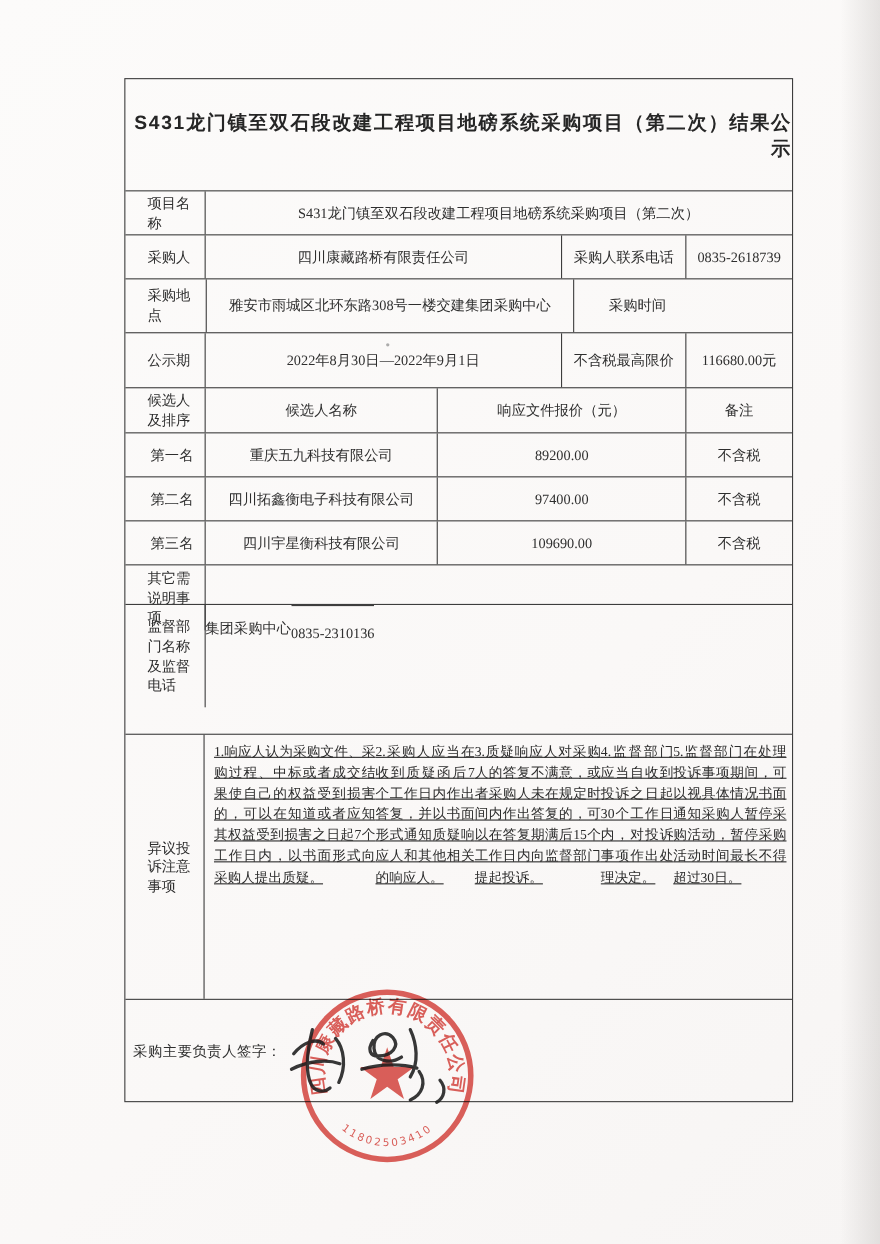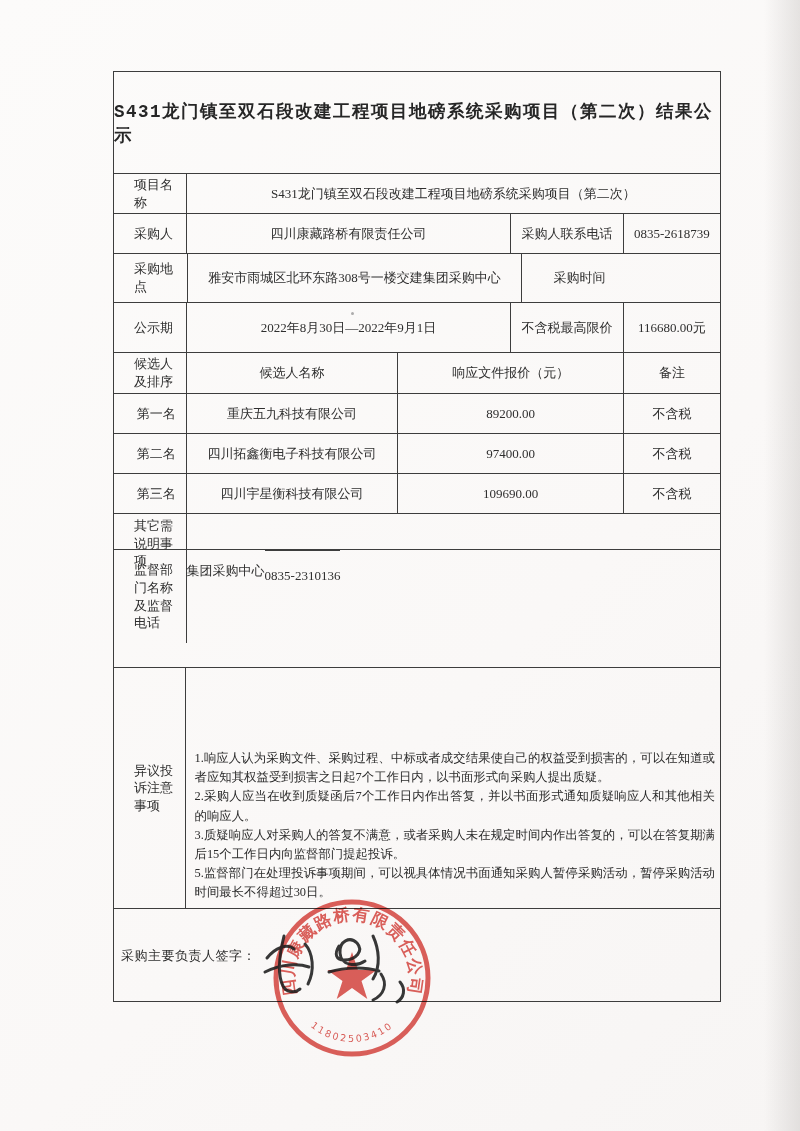--- a/index.html
+++ b/index.html
@@ -18,34 +18,34 @@
     position:absolute;left:113px;top:71px;width:608px;height:931px;
     border:1.5px solid #3d3d3d;box-sizing:border-box;background:transparent;
   }
   .row{position:absolute;left:0;width:100%;display:flex;box-sizing:border-box;}
   .row.bt{border-top:1.5px solid #3d3d3d;}
   .cell{box-sizing:border-box;display:flex;align-items:center;font-size:13px;line-height:1.35;}
   .cell.bl{border-left:1.5px solid #3d3d3d;}
   .lab{width:58px;padding:2px 7px 2px 5px;justify-content:flex-start;text-align:left;margin-left:15px;}
   .center{justify-content:center;text-align:center;}
   .title-row{height:101px;top:0;}
-  .doc-title{width:100%;text-align:left;font-family:Liberation Mono, monospace;
+  .doc-title{width:100%;text-align:right;font-family:Liberation Sans, sans-serif;
     font-weight:700;font-size:17.5px;letter-spacing:1.5px;color:#262626;
     display:flex;align-items:center;justify-content:center;}
   
   .w-b{width:334px;} .w-c{width:116px;} .w-d{width:100px;}
   
   .w-name{width:218px;} .w-price{width:232px;}
   .w-full{width:550px;}
   .sup-wrap{width:550px;display:flex;flex-direction:row;}
   .sup-sub{box-sizing:border-box;display:flex;align-items:center;justify-content:center;font-size:13px;}
   .sup-sub.first{height:41px;}
   .sup-sub.second{height:51.5px;border-top:1.5px solid #3d3d3d;}
   .obj-text{width:550px;padding:6px 5px 6px 9px;font-size:12.4px;line-height:1.54;
-    display:flex;flex-direction:column;justify-content:flex-end;text-align:justify;color:#2b2b2b;}
+    display:flex;flex-direction:row;justify-content:flex-start;text-align:justify;color:#2b2b2b;text-decoration:underline;}
   .obj-text div{margin:0;}
   .sig-label{font-size:13px;padding-left:7px;letter-spacing:0.5px;}
   .speck{position:absolute;width:3px;height:3px;border-radius:50%;background:#8a8a8a;opacity:.7;}
   .stamp{position:absolute;left:252px;top:878px;width:200px;height:200px;
     mix-blend-mode:multiply;opacity:0.93;pointer-events:none;}
   .signature{position:absolute;left:253px;top:922px;width:180px;height:90px;pointer-events:none;}
 </style>
 </head>
 <body>
 
@@ -123,20 +123,21 @@
         <div class="sup-sub second">0835-2310136</div>
       </div>
     </div>
 
     <div class="row bt" style="top:595px;height:241px;">
       <div class="cell lab">异议投诉注意事项</div>
       <div class="obj-text" style="border-left:1.5px solid #3d3d3d;">
         <div>1.响应人认为采购文件、采购过程、中标或者成交结果使自己的权益受到损害的，可以在知道或者应知其权益受到损害之日起7个工作日内，以书面形式向采购人提出质疑。</div>
         <div>2.采购人应当在收到质疑函后7个工作日内作出答复，并以书面形式通知质疑响应人和其他相关的响应人。</div>
         <div>3.质疑响应人对采购人的答复不满意，或者采购人未在规定时间内作出答复的，可以在答复期满后15个工作日内向监督部门提起投诉。</div>
+        <div>4.监督部门应当自收到投诉之日起30个工作日内，对投诉事项作出处理决定。</div>
         <div>5.监督部门在处理投诉事项期间，可以视具体情况书面通知采购人暂停采购活动，暂停采购活动时间最长不得超过30日。</div>
       </div>
     </div>
 
     <div class="row bt" style="top:836px;height:95px;align-items:center;">
       <div class="sig-label">采购主要负责人签字：</div>
     </div>
 
   </div>
 

